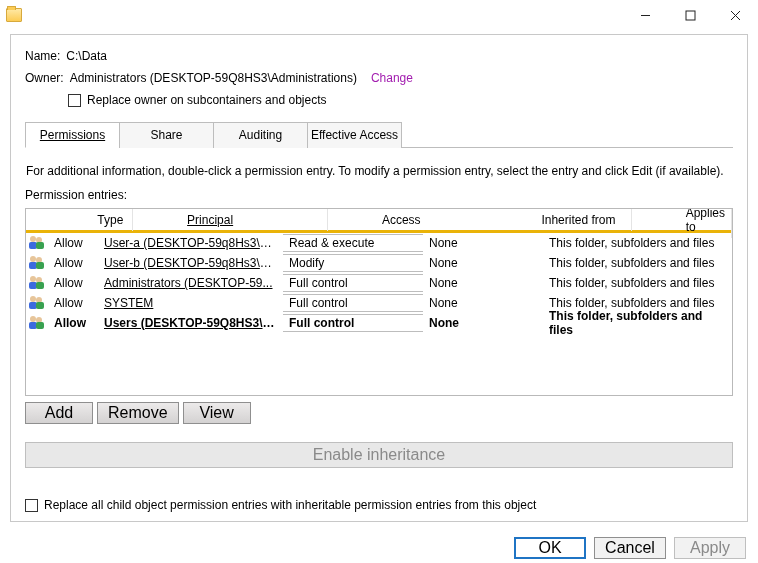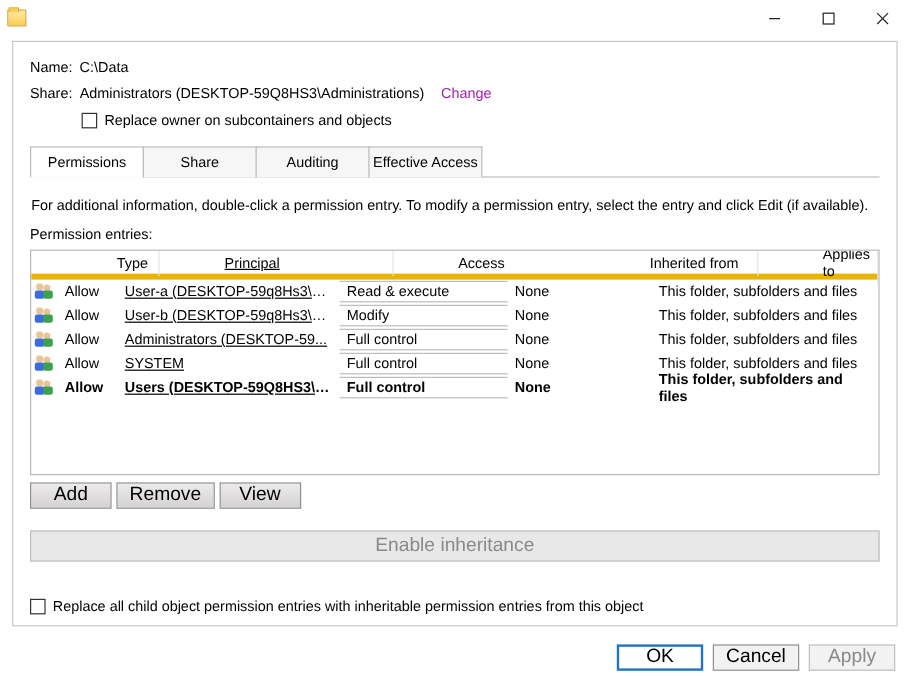--- a/index.html
+++ b/index.html
@@ -77,36 +77,37 @@
     border-bottom:none;
     margin-right:-1px;
     background:#f6f6f6;
     position:relative;
     top:1px;
     cursor:pointer;
   }
   .tab.active {
     background:#fff;
     border-bottom:1px solid #fff;
+    text-decoration:underline;
   }
   .info-text { margin:16px 0 10px 1px; }
   .subhead { margin-bottom:6px; }
   .grid {
     border:1px solid #b9b9b9;
     height:188px;
     overflow:hidden;
   }
   .grid-header, .grid-row {
     display:flex;
     align-items:center;
     font-size:12px;
   }
   .grid-header {
     height:24px;
-    border-bottom:5px solid #eab308;
+    border-bottom:3px solid #eab308;
     gap:48px;
   }
   .grid-header .col {
     padding:4px 6px;
     border-right:1px solid #e4e4e4;
   }
   .grid-row { height:20px; }
   .grid-row .col { padding:1px 6px; }
   .grid-row .col.access {
     border:1px solid #bdbdbd;
@@ -188,21 +189,21 @@
 </div>
 
 <div class="content">
 
   <div class="row">
     <span class="lbl">Name:</span>
     <span>C:\Data</span>
   </div>
 
   <div class="row">
-    <span class="lbl">Share:</span>
+    <span class="lbl">Owner:</span>
     <span>Administrators (DESKTOP-59Q8HS3\Administrations)</span>
     <span class="link">Change</span>
   </div>
 
   <div class="row">
     <span class="chk"></span>
     <span>Replace owner on  subcontainers and objects</span>
   </div>
 
   <div class="tabs">

